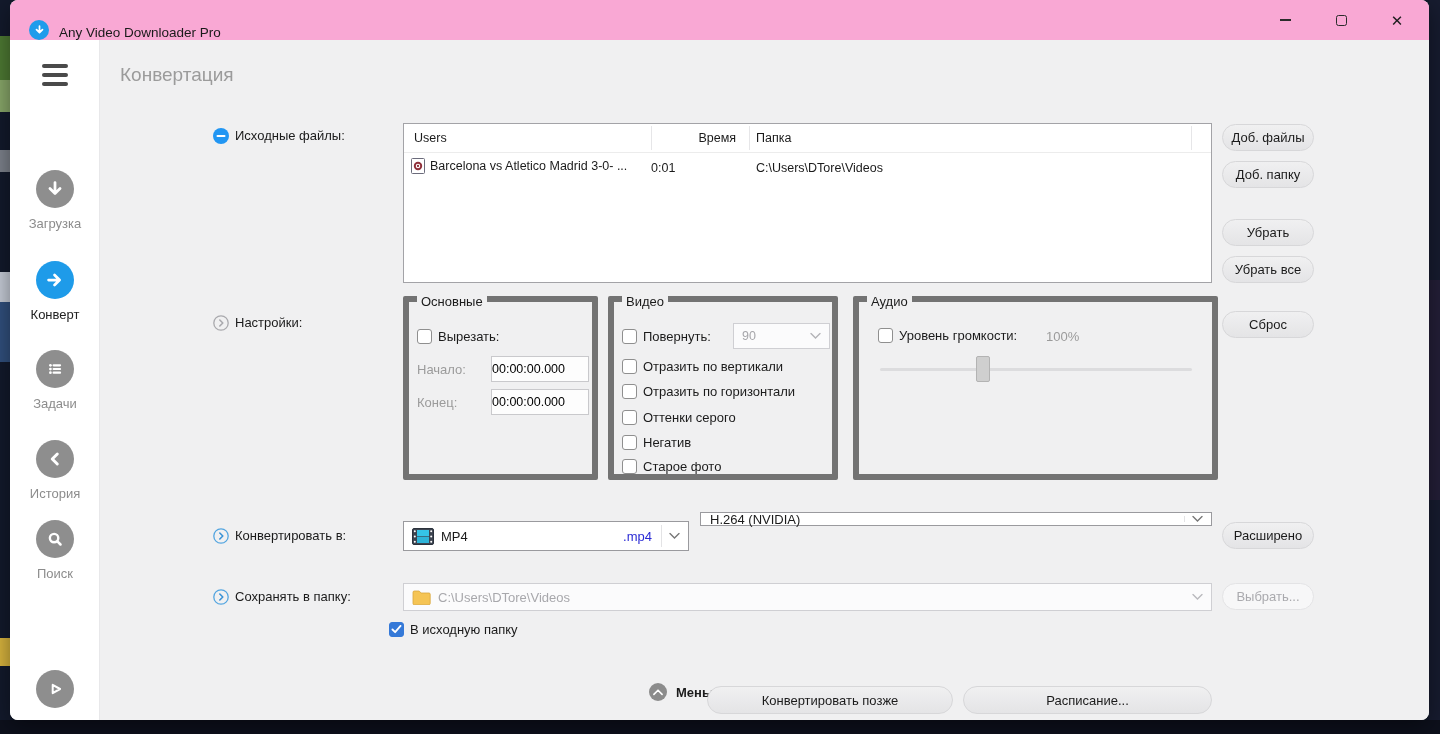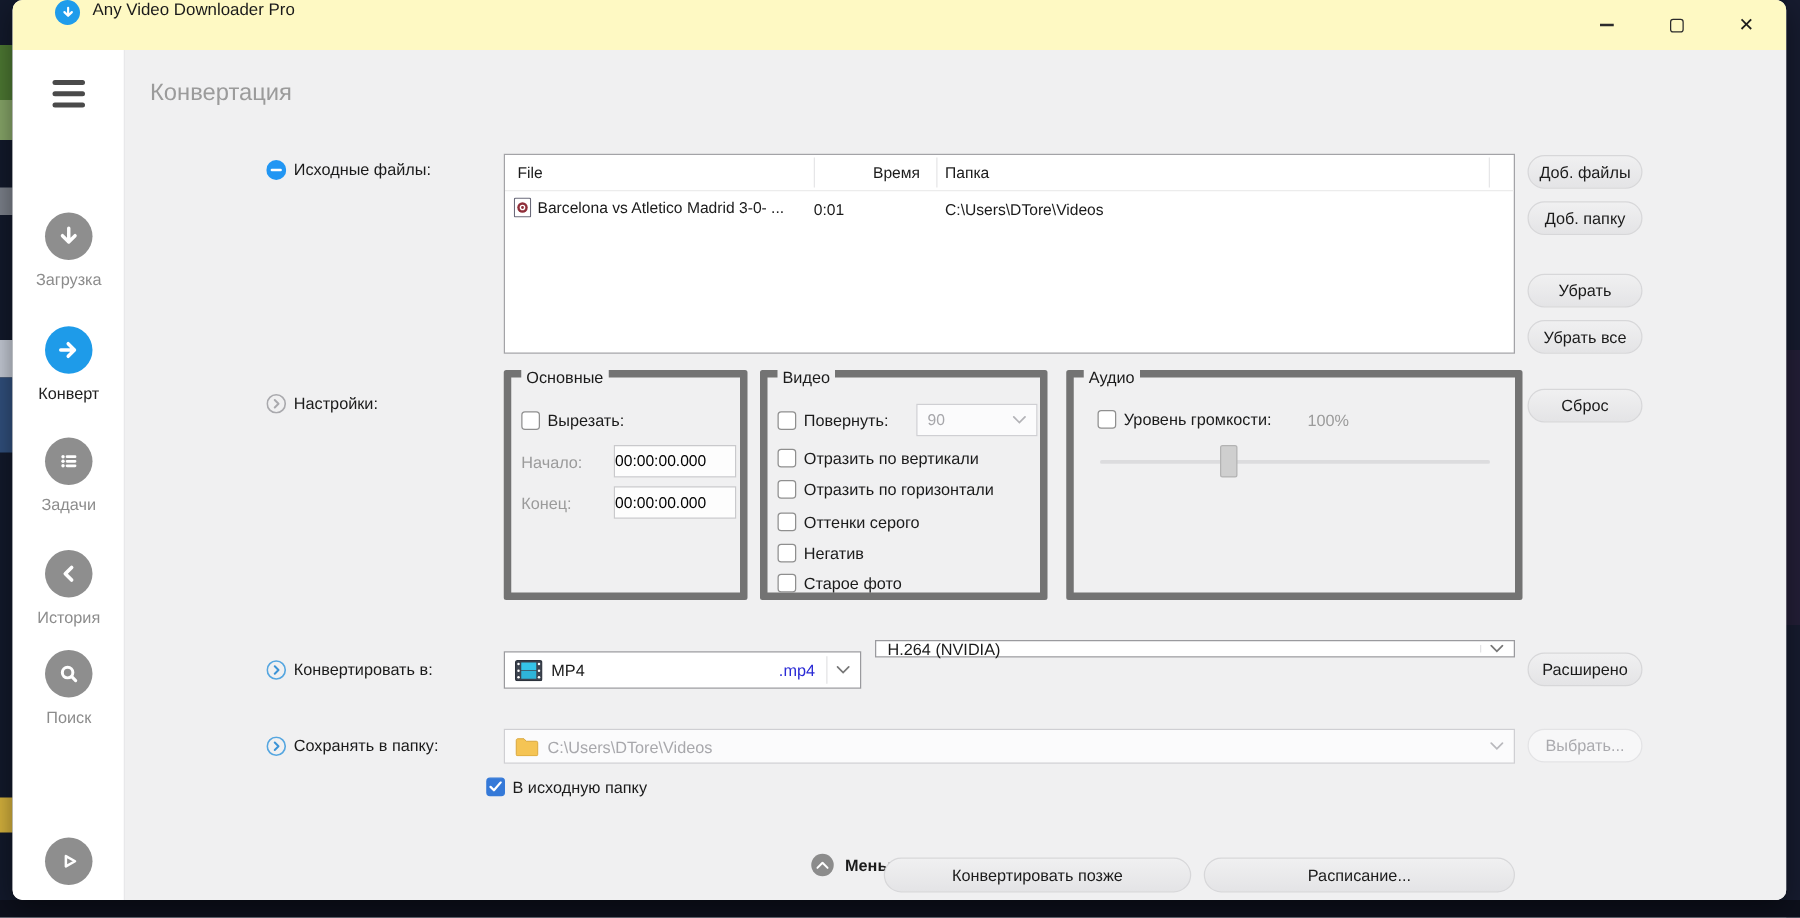--- a/index.html
+++ b/index.html
@@ -10,22 +10,22 @@
   .desktop-patch { position:absolute; }
 
   
   .window {
     position:absolute; left:10px; top:0; width:1419px; height:720px;
     border-radius:8px; overflow:hidden; background:#f0f0f1;
     box-shadow:0 6px 24px rgba(0,0,0,.45);
     display:flex; flex-direction:column;
   }
   .titlebar {
-    height:40px; background:#fef9c3; display:flex; align-items:flex-start;
-    padding-left:34px; position:relative; flex:0 0 40px;
+    height:40px; background:#f9a8d4; display:flex; align-items:flex-end;
+    padding-left:19px; position:relative; flex:0 0 40px;
   }
   .app-icon { width:20px; height:20px; border-radius:50%; background:#1f9ceb;
     display:flex; align-items:center; justify-content:center; }
   .titlebar-title { margin-left:10px; font-size:13.5px; color:#1a1a1a; }
   .win-controls { position:absolute; right:4px; top:0; height:40px; display:flex; }
   .win-btn { width:56px; height:40px; display:flex; align-items:center; justify-content:center; cursor:default; }
   .min-glyph { width:11px; height:1.4px; background:#2b2b2b; }
   .max-glyph { width:11px; height:11px; border:1.4px solid #2b2b2b; border-radius:2.5px; }
   .close-glyph { font-size:15px; color:#1b1b1b; line-height:1; }
 
@@ -209,21 +209,21 @@
             <path d="M4.5 8h7" stroke="#fff" stroke-width="2" stroke-linecap="round"></path>
           </svg>
         <span>Исходные файлы:</span>
       </div>
 
       <div class="files-table">
         <div class="ft-header">
           <div class="ft-colsep" style="left:247px"></div>
           <div class="ft-colsep" style="left:345px"></div>
           <div class="ft-colsep" style="left:787px"></div>
-          <span class="ft-h-file">File</span>
+          <span class="ft-h-file">Users</span>
           <span class="ft-h-time">Время</span>
           <span class="ft-h-folder">Папка</span>
         </div>
         <div class="ft-row">
           <div class="ft-c-file">
             <svg width="14" height="16" viewBox="0 0 14 16">
               <rect x="0.5" y="0.5" width="13" height="15" rx="1" fill="#fff" stroke="#6b6b7b"></rect>
               <circle cx="7" cy="8" r="4.2" fill="#8f2f3a"></circle>
                 <circle cx="7" cy="8" r="1.7" fill="none" stroke="#fff" stroke-width="1.1"></circle>
             </svg>

